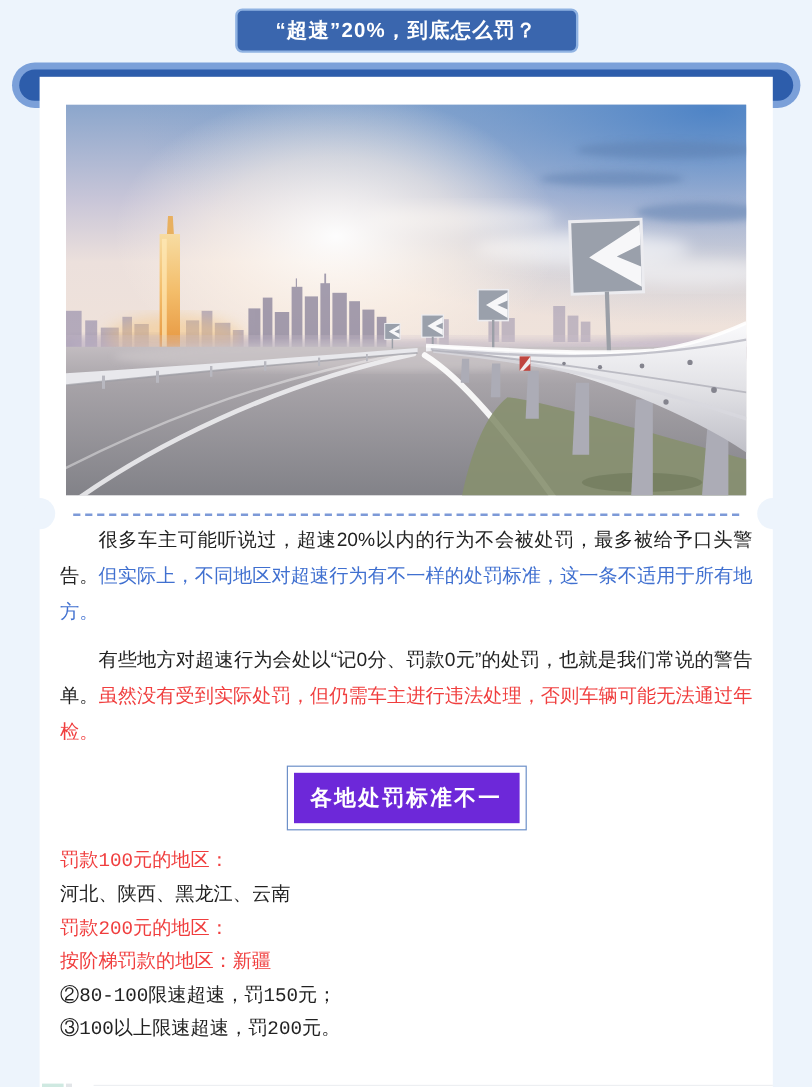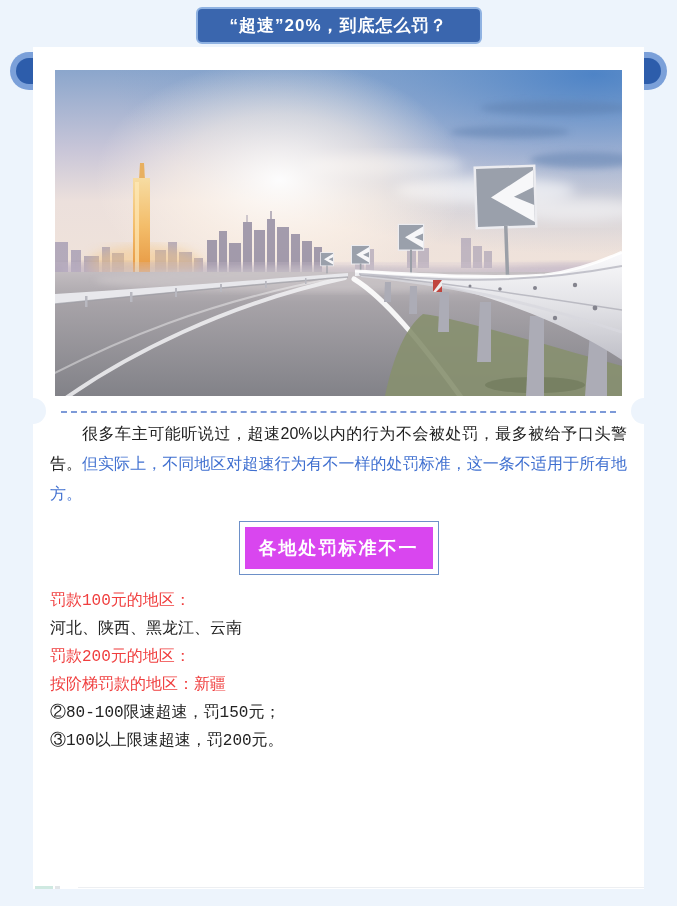--- a/index.html
+++ b/index.html
@@ -19,37 +19,37 @@
   .decor-bar{
     position:absolute;left:10px;top:52px;width:657px;height:38px;
     background:#7ba0d9;border-radius:19px;z-index:1;
   }
   .decor-bar-inner{
     position:absolute;left:6px;top:6px;right:6px;bottom:6px;
     background:#2d5dab;border-radius:13px;
   }
   
   .card{
-    position:absolute;left:33px;top:47px;width:611px;height:842px;
+    position:absolute;left:33px;top:64px;width:611px;height:842px;
     background:#ffffff;z-index:2;
   }
   .photo{display:block;margin:23px 22px 0;width:567px;height:326px;}
   .sep{position:relative;margin:15px 28px 0;border-top:2px dashed #7d9ad8;height:0;}
   .notch{position:absolute;width:26px;height:26px;border-radius:50%;background:#edf4fc;top:351px;}
   .notch.left{left:-13px;}
   .notch.right{right:-13px;}
   .para{margin:6px 17px 0;font-size:16px;line-height:30px;color:#222222;
     text-indent:2em;text-align:justify;}
   .para.second{margin-top:10px;}
   .t-blue{color:#4070d0;}
   .t-red{color:#f03e3e;}
   .section-btn-wrap{text-align:center;margin-top:12px;}
   .section-btn{display:inline-block;border:1px solid #6d90c8;background:#ffffff;padding:5px;}
   .section-btn-inner{
-    display:block;background:#d946ef;color:#ffffff;font-weight:bold;
+    display:block;background:#6d28d9;color:#ffffff;font-weight:bold;
     font-size:18px;letter-spacing:2px;padding:9px 14px;
   }
   .fine-list{margin:12px 17px 0;font-size:16px;line-height:28px;}
   .fine-line{color:#222222;font-family:Liberation Mono, monospace;}
   .fine-line.red{color:#f03e3e;}
   .bottom-teal{position:absolute;left:2px;bottom:0;width:18px;height:3px;background:#cfe9e1;}
   .bottom-gray{position:absolute;left:22px;bottom:0;width:5px;height:3px;background:#e2e5e8;}
   .bottom-line{position:absolute;left:45px;right:0;bottom:1px;height:1px;background:#edeff2;}
 </style>
 </head>
@@ -242,20 +242,21 @@
       <polygon points="378,222 387,210 387,216 381,222" fill="#eeeeee"></polygon>
     </g>
   </svg>
 
   <div class="sep"></div>
   <div class="notch left"></div>
   <div class="notch right"></div>
 
   <p class="para"><span class="t-dark">很多车主可能听说过，超速20%以内的行为不会被处罚，最多被给予口头警告。</span><span class="t-blue">但实际上，不同地区对超速行为有不一样的处罚标准，这一条不适用于所有地方。</span></p>
 
+  <p class="para second"><span class="t-dark">有些地方对超速行为会处以“记0分、罚款0元”的处罚，也就是我们常说的警告单。</span><span class="t-red">虽然没有受到实际处罚，但仍需车主进行违法处理，否则车辆可能无法通过年检。</span></p>
 
   <div class="section-btn-wrap">
     <div class="section-btn">
       <span class="section-btn-inner">各地处罚标准不一</span>
     </div>
   </div>
 
   <div class="fine-list">
     <div class="fine-line red">罚款100元的地区：</div>
     <div class="fine-line">河北、陕西、黑龙江、云南</div>

